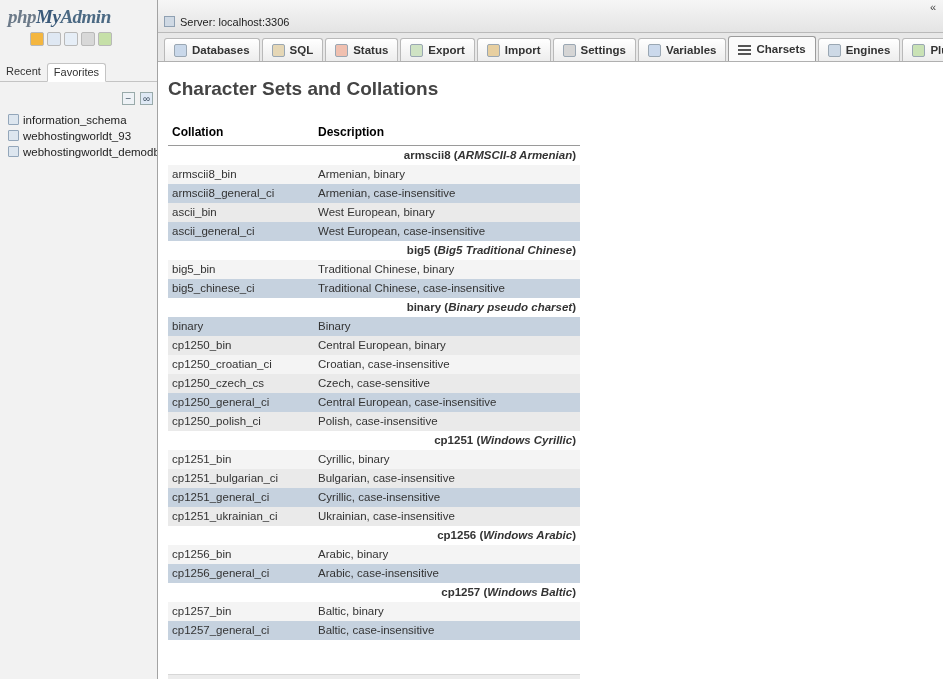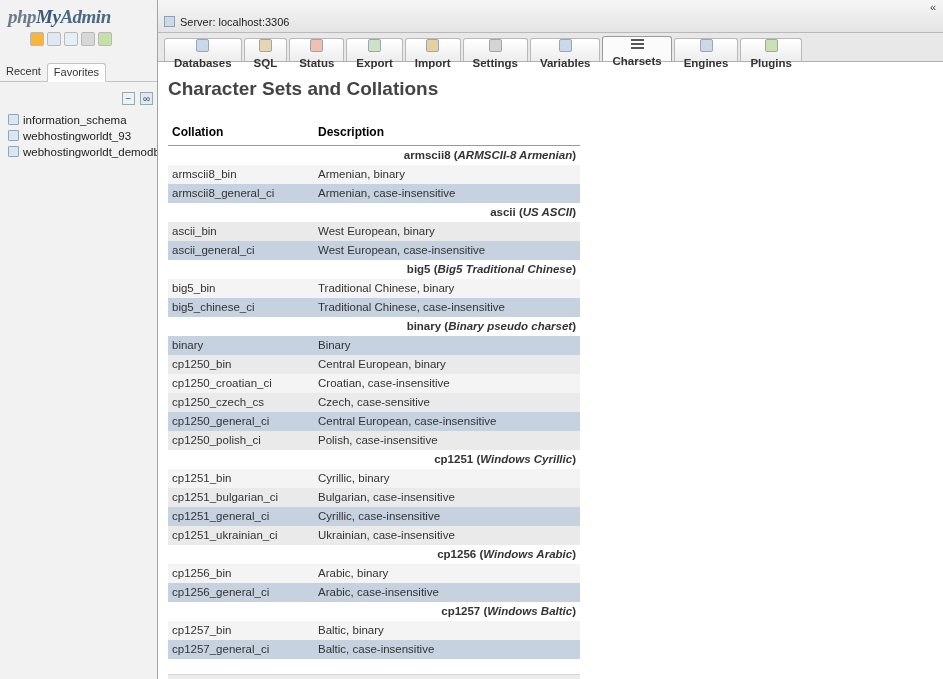--- a/index.html
+++ b/index.html
@@ -153,21 +153,20 @@
     padding: 0 9px;
     background: linear-gradient(#ffffff, #ededed);
     border: 1px solid #b9b9b9;
     border-bottom: none;
     border-radius: 3px 3px 0 0;
     font-size: 11.5px;
     font-weight: bold;
     color: #333;
     cursor: pointer;
     white-space: nowrap;
-    flex-direction: column;
   }
   .ntab.active {
     background: #fbfbfb;
     height: 25px;
     border-color: #9b9b9b;
   }
   .ntab .tico {
     width: 13px; height: 13px;
     border-radius: 2px;
     border: 1px solid #9aa7b3;
@@ -354,23 +353,20 @@
               <td colspan="2"><span>armscii8 (</span><em>ARMSCII-8 Armenian</em><span>)</span></td>
             </tr>
             <tr class="row-a">
               <td>armscii8_bin</td>
               <td>Armenian, binary</td>
             </tr>
             <tr class="row-b">
               <td>armscii8_general_ci</td>
               <td>Armenian, case-insensitive</td>
             </tr>
-            <tr class="charset-header">
-              <td colspan="2"><span>ascii (</span><em>US ASCII</em><span>)</span></td>
-            </tr>
             <tr class="row-c">
               <td>ascii_bin</td>
               <td>West European, binary</td>
             </tr>
             <tr class="row-b">
               <td>ascii_general_ci</td>
               <td>West European, case-insensitive</td>
             </tr>
             <tr class="charset-header">
               <td colspan="2"><span>big5 (</span><em>Big5 Traditional Chinese</em><span>)</span></td>

